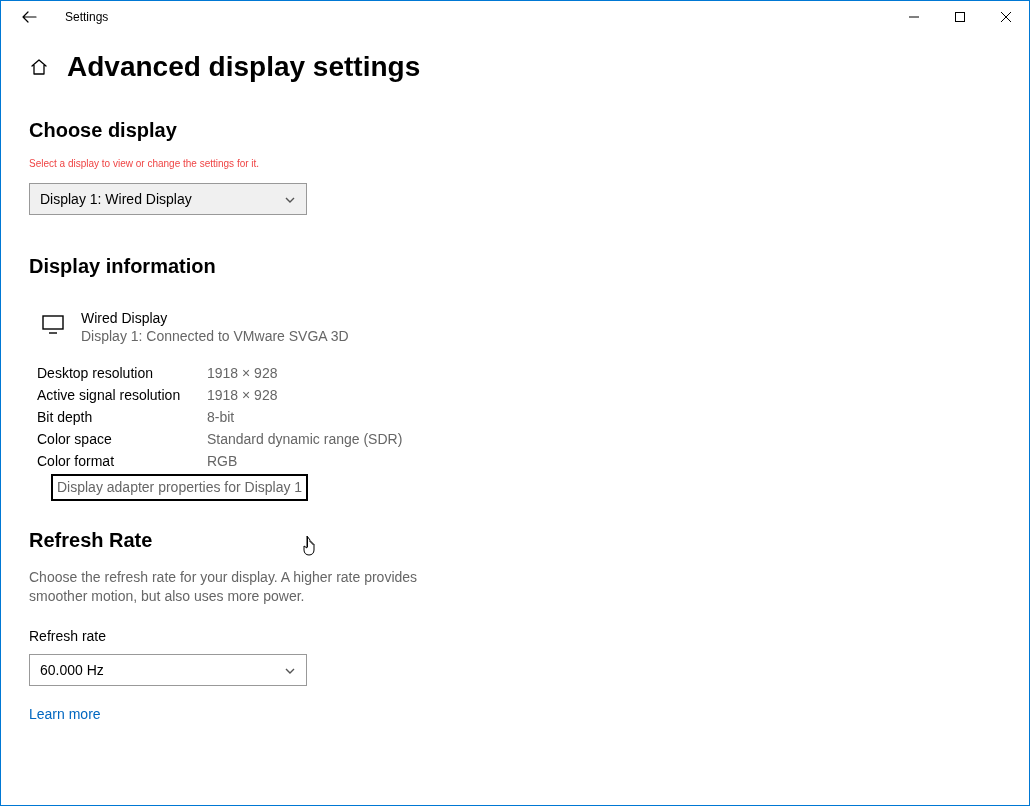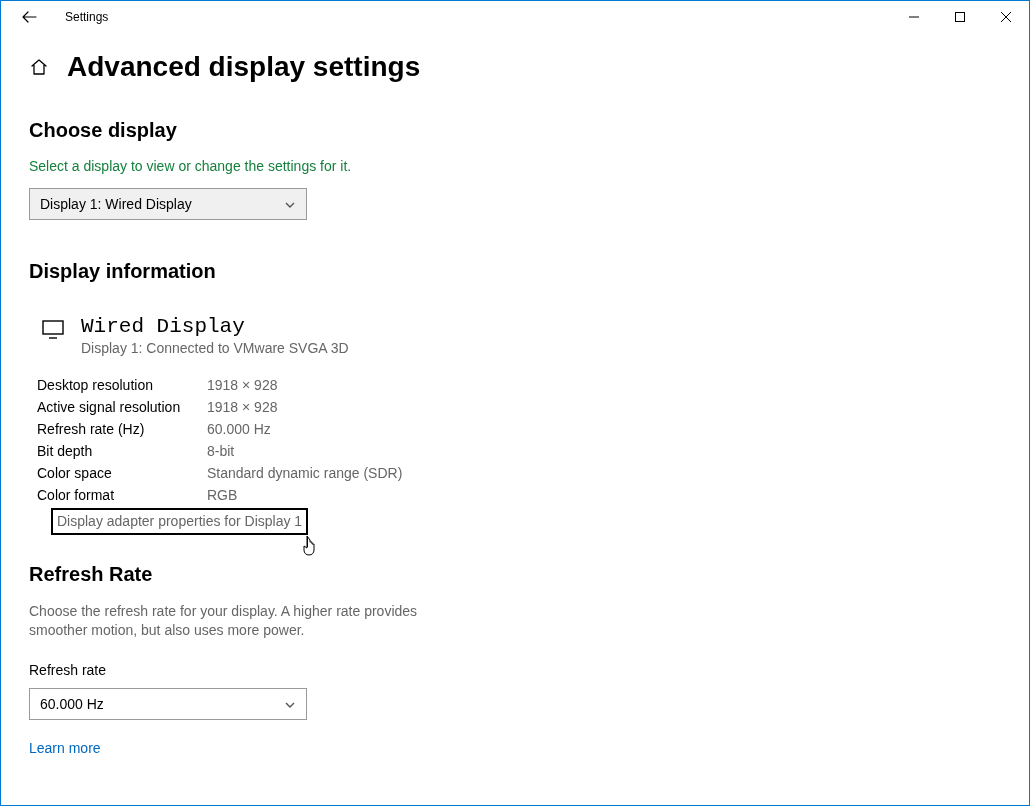--- a/index.html
+++ b/index.html
@@ -60,22 +60,22 @@
     font-size: 28px;
     margin: 0;
   }
   .home-icon { width: 20px; height: 20px; }
   h2.section {
     font-weight: 600;
     font-size: 20px;
     margin: 0 0 16px 0;
   }
   .subtext {
-    font-size: 14px;
-    color: #15803d;
+    font-size: 10px;
+    color: #ef4444;
     margin: 0 0 14px 0;
   }
   .select-box {
     width: 278px;
     height: 32px;
     border: 1px solid #999;
     background: #f0f0f0;
     display: flex;
     align-items: center;
     justify-content: space-between;
@@ -86,21 +86,21 @@
   .select-box.white { background: #ffffff; border: 1px solid #999; }
   .chev { width: 12px; height: 12px; }
   .chev svg { stroke: #555; fill: none; stroke-width: 1.4; }
   .section-gap { height: 40px; }
   .display-info-block {
     display: flex;
     gap: 16px;
     margin-bottom: 18px;
   }
   .monitor-icon { width: 24px; height: 24px; margin-top: 2px; }
-  .display-name { font-size: 21px; font-family: Liberation Mono, monospace; }
+  .display-name { font-size: 14px; }
   .display-conn { font-size: 14px; color: #666; margin-top: 2px; }
   table.info {
     border-collapse: collapse;
     font-size: 14px;
   }
   table.info td { padding: 3px 0; }
   table.info td.label-cell { width: 170px; color: #000; }
   table.info td.value-cell { color: #666; }
   .adapter-link {
     display: inline-block;
@@ -214,24 +214,20 @@
     <tbody>
         <tr>
       <td class="label-cell">Desktop resolution</td>
       <td class="value-cell">1918 × 928</td>
     </tr>
     <tr>
       <td class="label-cell">Active signal resolution</td>
       <td class="value-cell">1918 × 928</td>
     </tr>
     <tr>
-      <td class="label-cell">Refresh rate (Hz)</td>
-      <td class="value-cell">60.000 Hz</td>
-    </tr>
-    <tr>
       <td class="label-cell">Bit depth</td>
       <td class="value-cell">8-bit</td>
     </tr>
     <tr>
       <td class="label-cell">Color space</td>
       <td class="value-cell">Standard dynamic range (SDR)</td>
     </tr>
     <tr>
       <td class="label-cell">Color format</td>
       <td class="value-cell">RGB</td>

